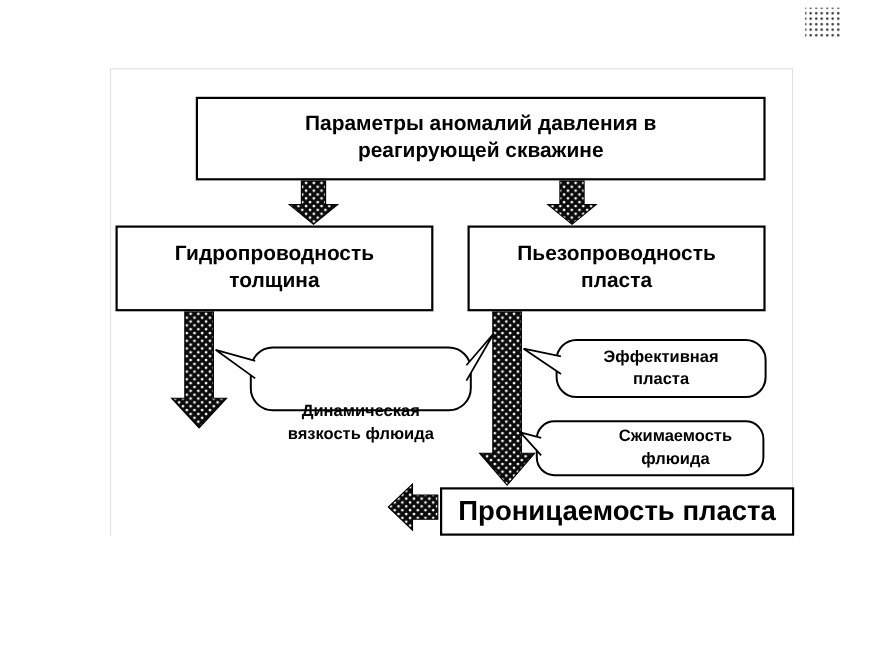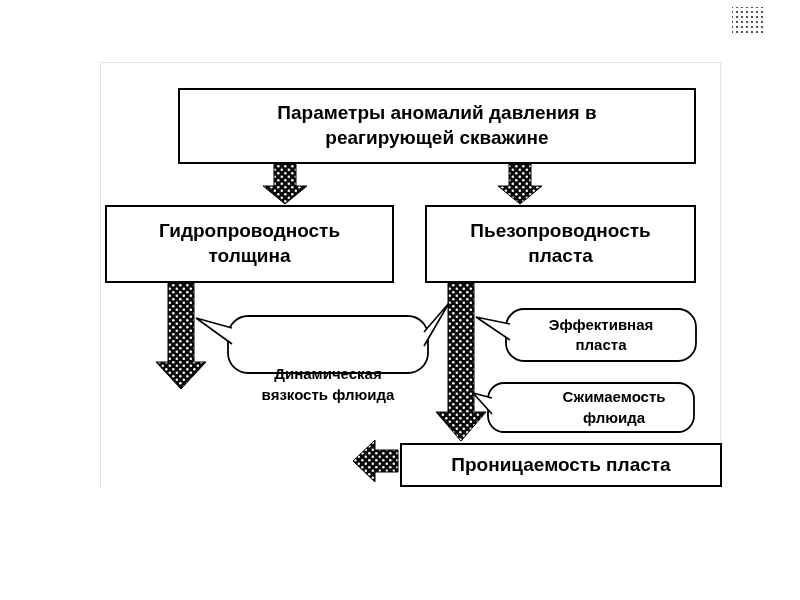--- a/index.html
+++ b/index.html
@@ -10,21 +10,21 @@
   svg.layer{position:absolute;left:0;top:0;width:800px;height:600px;}
   .box{
     position:absolute;border:2px solid #000;background:#fff;
     display:flex;align-items:center;justify-content:center;text-align:center;
     font-weight:bold;white-space:pre-line;line-height:1.3;
   }
   #title-box{left:178px;top:88px;width:514px;height:72px;font-size:19px;}
   #hydro-box{left:105px;top:205px;width:285px;height:74px;font-size:19px;}
   #piezo-box{left:425px;top:205px;width:267px;height:74px;font-size:19px;}
   #eff-box{left:115px;top:390px;width:235px;height:105px;font-size:19px;line-height:1.45;}
-  #perm-box{left:400px;top:443px;width:318px;height:40px;font-size:19px;border-width:2.5px;}
+  #perm-box{left:400px;top:443px;width:318px;height:40px;font-size:25px;border-width:2.5px;}
   .callout-text{
     position:absolute;display:flex;align-items:center;justify-content:center;
     text-align:center;font-weight:bold;font-size:15px;line-height:1.35;white-space:pre-line;
   }
   #viscosity-text{left:228px;top:316px;width:200px;height:57px;margin-top:40px;}
   #porosity-text{left:506px;top:309px;width:190px;height:52px;}
   #compress-text{left:511px;top:383px;width:206px;height:49px;}
 </style>
 </head>
 <body>

